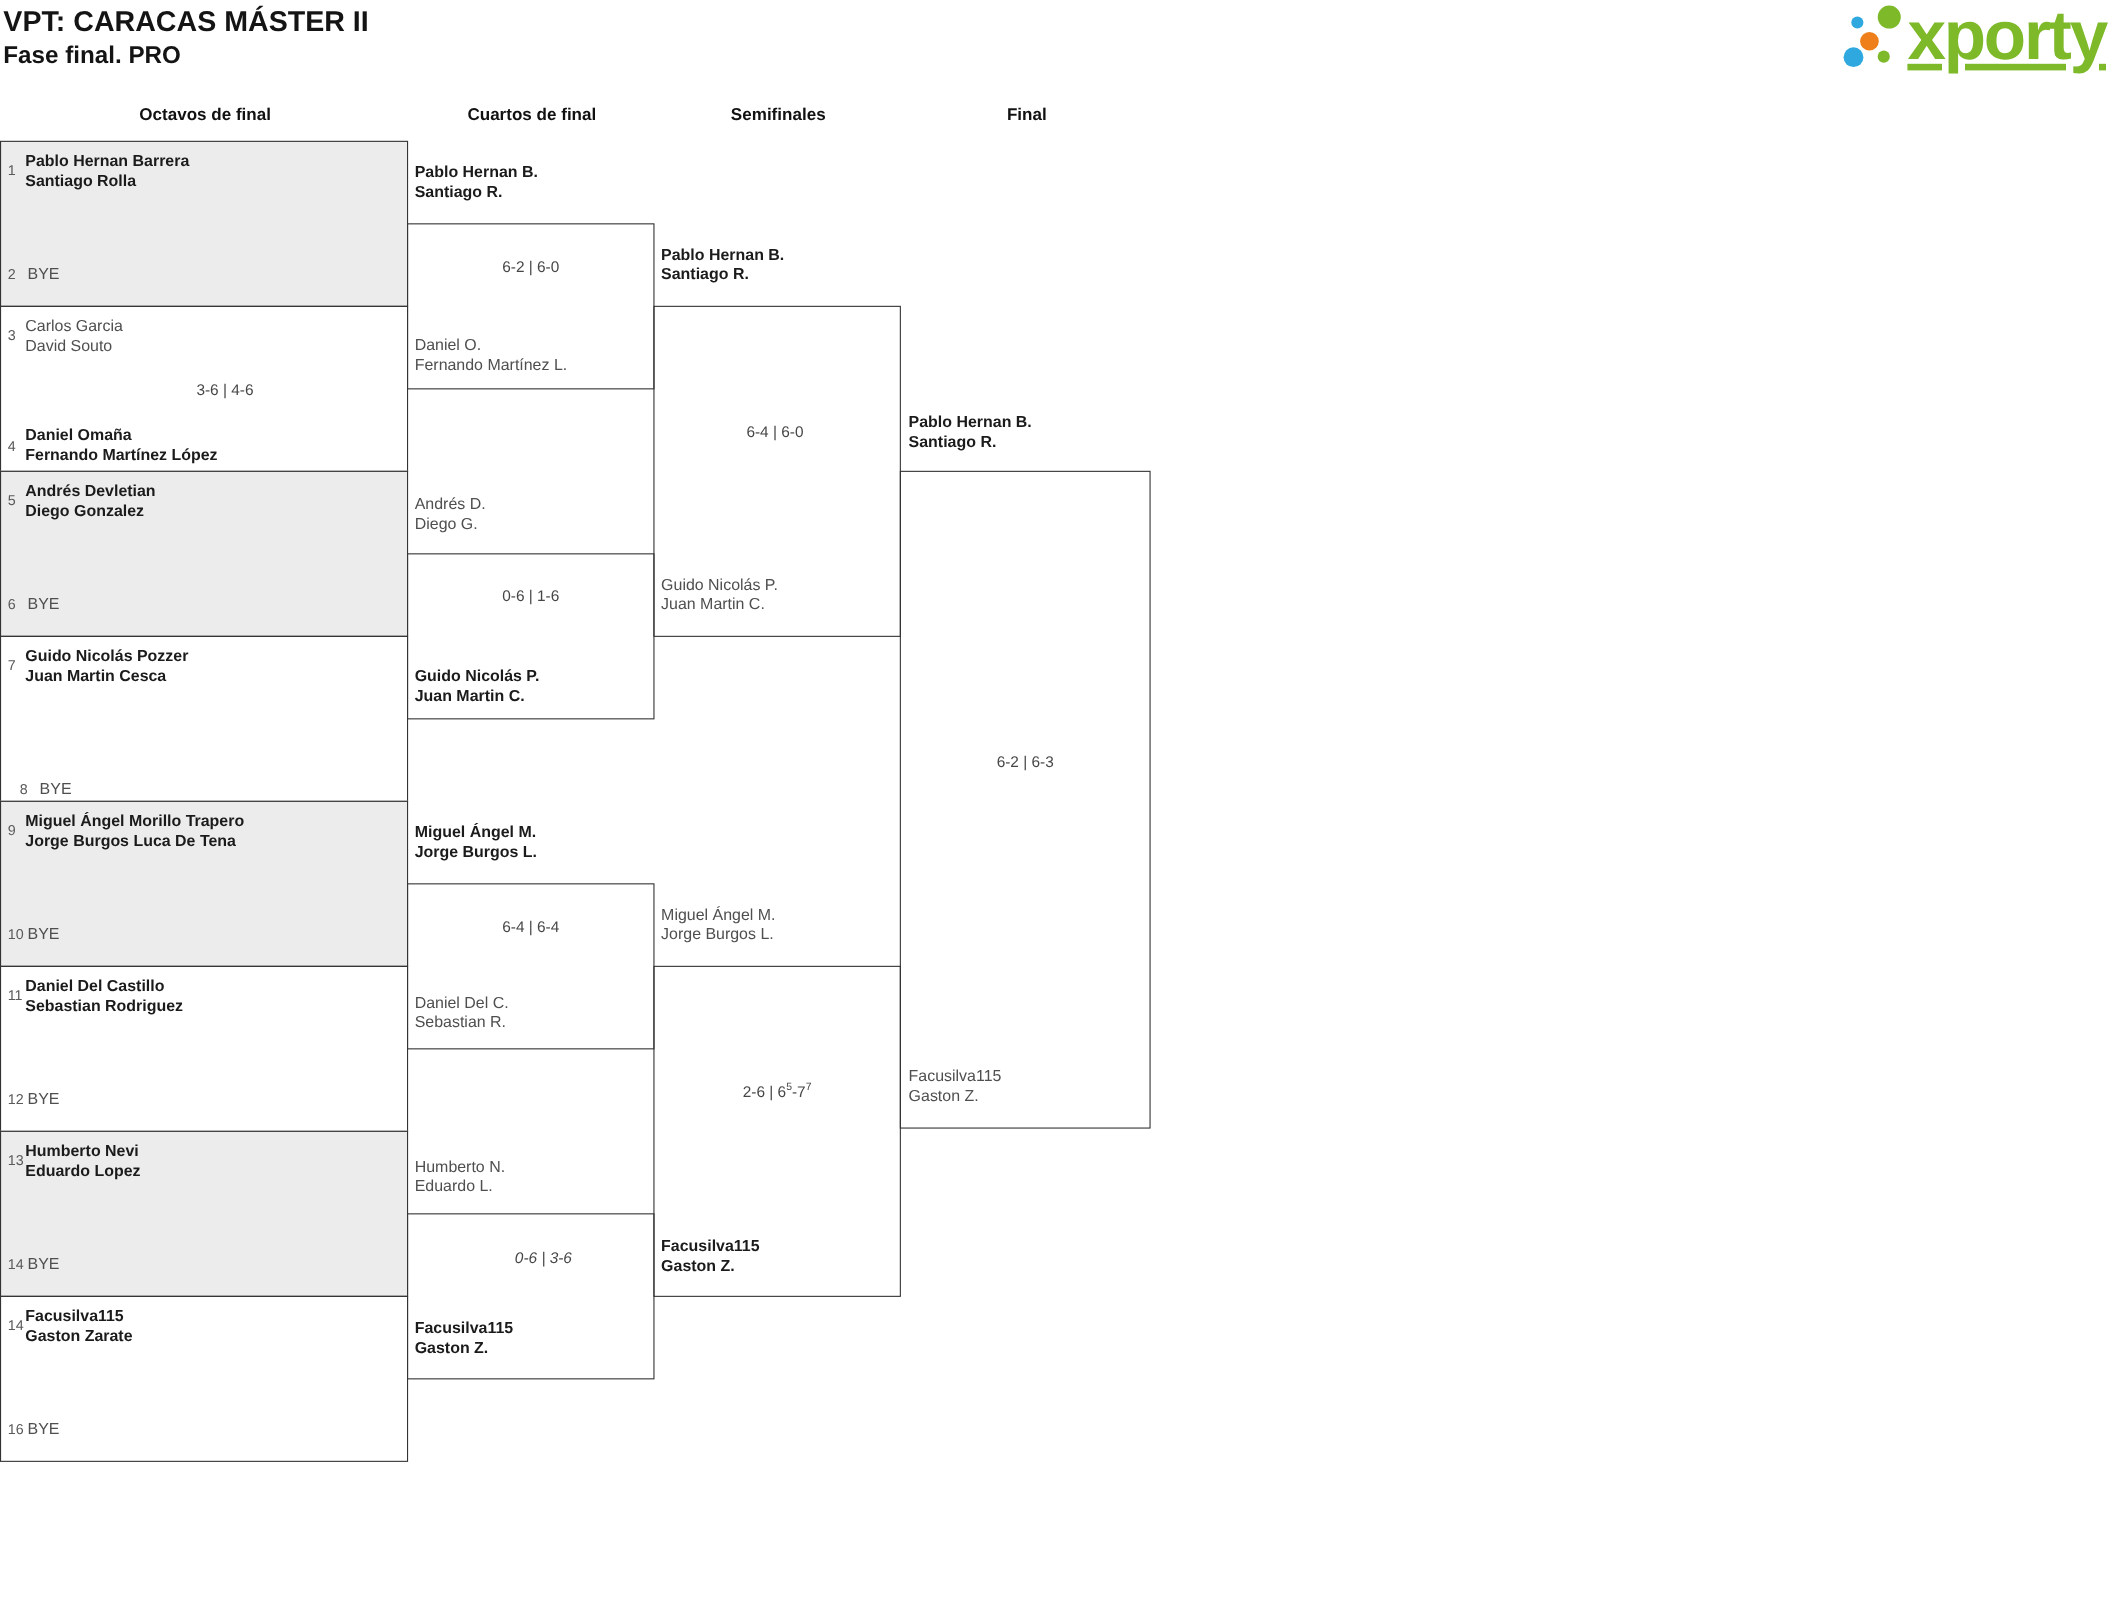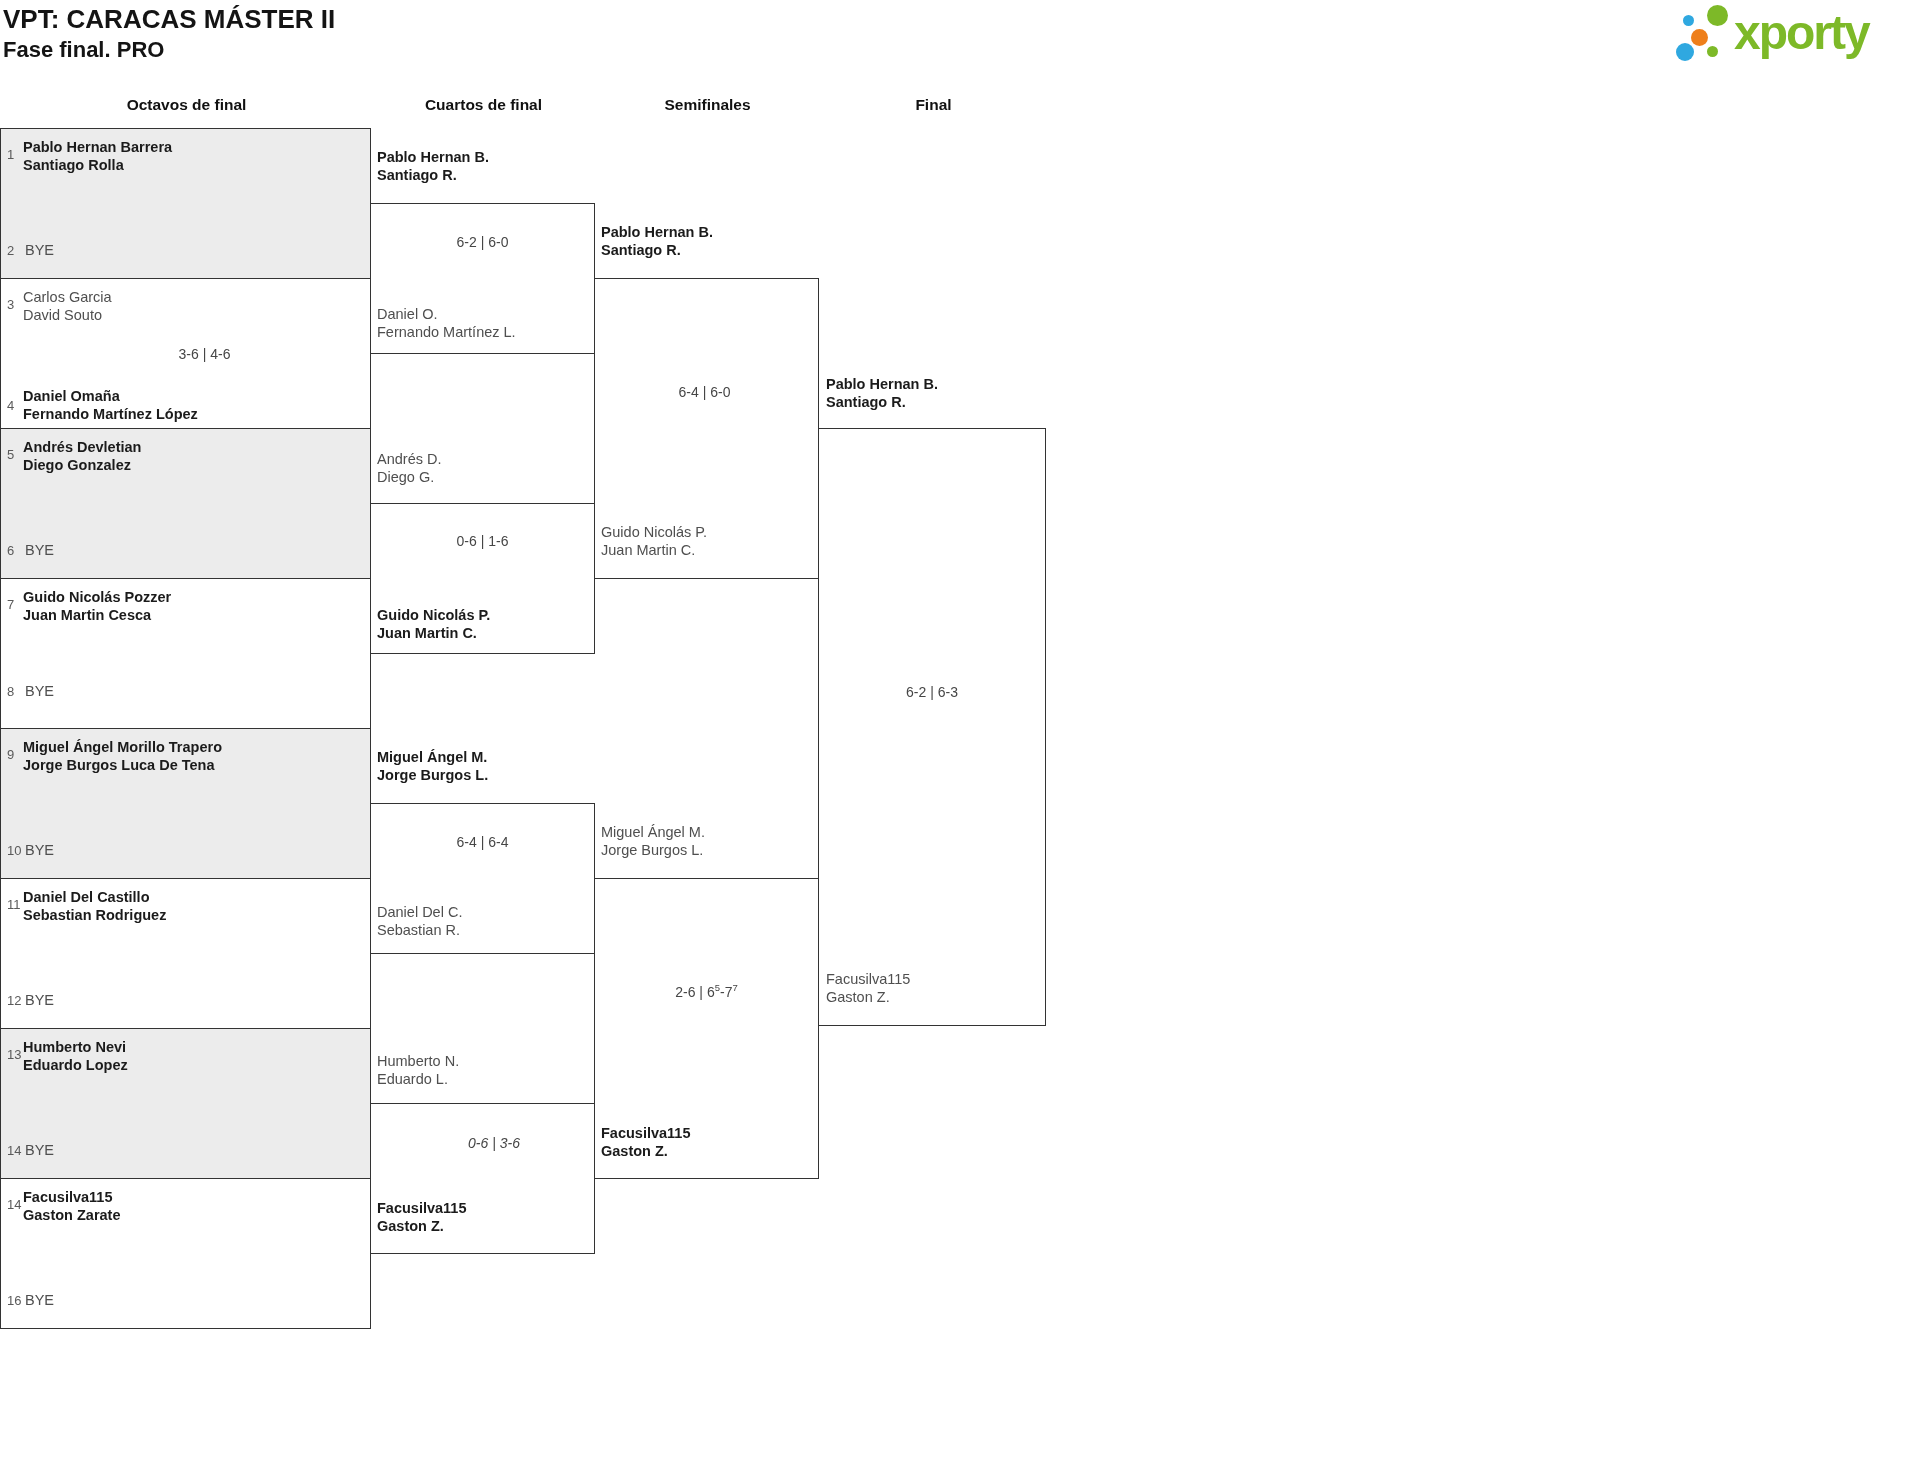--- a/index.html
+++ b/index.html
@@ -10,22 +10,22 @@
   .title{position:absolute;left:3px;top:4px;font-size:26px;font-weight:700;color:#141414;white-space:nowrap;}
   .subtitle{position:absolute;left:3px;top:37px;font-size:22px;font-weight:700;color:#141414;white-space:nowrap;}
   .colhead{position:absolute;top:96px;width:225px;text-align:center;font-size:15.5px;font-weight:600;color:#111;}
   .team{position:absolute;font-size:14.5px;line-height:18px;color:#4f4f4f;white-space:nowrap;}
   .team.winner{color:#1b1b1b;font-weight:700;}
   .seed{position:absolute;font-size:13px;color:#5a5a5a;line-height:16px;}
   .byerow{position:absolute;left:7px;font-size:14.5px;line-height:18px;color:#4f4f4f;white-space:nowrap;}
   .byerow .seed-n{display:inline-block;min-width:16px;font-size:13px;color:#5a5a5a;margin-right:2px;}
   .score{position:absolute;font-size:14px;line-height:18px;color:#464646;text-align:center;white-space:nowrap;}
   .score sup{font-size:9.5px;line-height:0;}
-  .logo-text{position:absolute;left:1734px;top:6px;font-size:48px;line-height:54px;font-weight:800;
-             color:#7db928;letter-spacing:-2px;white-space:nowrap;}
+  .logo-text{position:absolute;left:1734px;top:6px;font-size:63px;line-height:54px;font-weight:800;
+             color:#7db928;letter-spacing:-2px;white-space:nowrap;text-decoration:underline;}
   .dot{position:absolute;border-radius:50%;}
   .dot.blue{background:#2fa8e0;}
   .dot.green{background:#7db928;}
   .dot.orange{background:#ee7f1b;}
 </style>
 </head>
 <body>
 
 <div id="stage">
 
@@ -91,21 +91,21 @@
   </div>
   <div class="byerow" style="top:541px;">
     <span class="seed-n">6</span><span>BYE</span>
   </div>
 
   <div class="seed" style="left:7px;top:597px;">7</div>
   <div class="team winner" style="left:23px;top:588px;">
     <div>Guido Nicolás Pozzer</div>
       <div>Juan Martin Cesca</div>
   </div>
-  <div class="byerow" style="top:682px;">
+  <div class="byerow" style="top:709px;margin-left:11px;">
     <span class="seed-n">8</span><span>BYE</span>
   </div>
 
   <div class="seed" style="left:7px;top:747px;">9</div>
   <div class="team winner" style="left:23px;top:738px;">
     <div>Miguel Ángel Morillo Trapero</div>
       <div>Jorge Burgos Luca De Tena</div>
   </div>
   <div class="byerow" style="top:841px;">
     <span class="seed-n">10</span><span>BYE</span>

